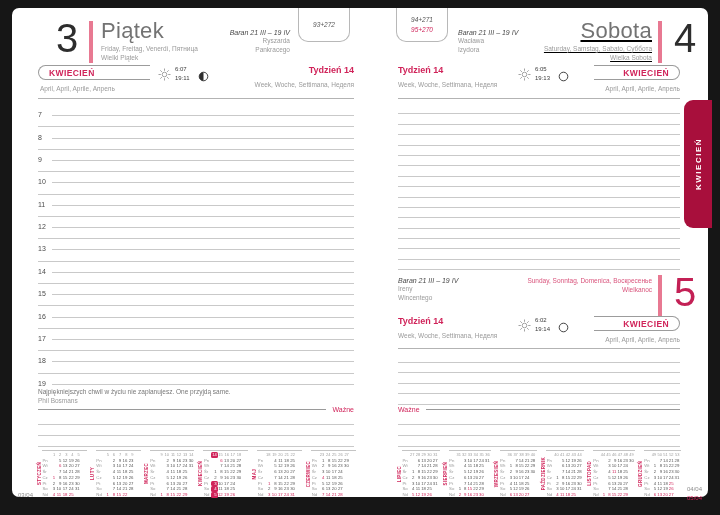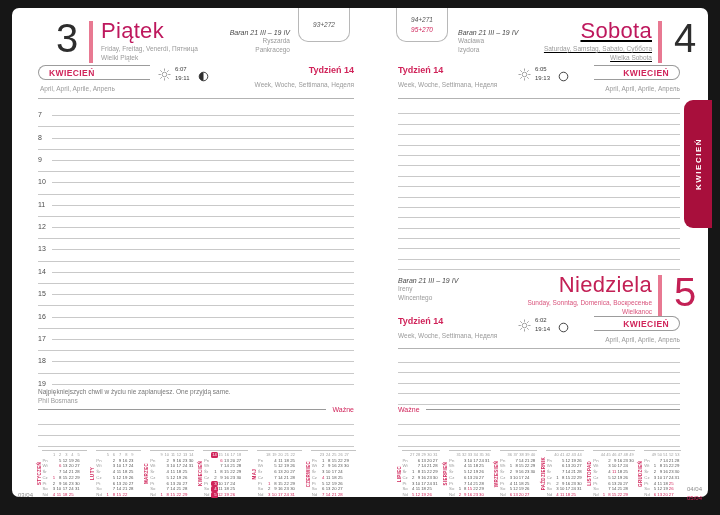--- a/index.html
+++ b/index.html
@@ -11,21 +11,21 @@
   
   #month-tab { position:absolute; left:684px; top:100px; width:28px; height:128px;
     background:#a80f3c; border-radius:9px 0 0 9px; display:flex; align-items:center; justify-content:center; }
   #month-tab span { writing-mode:vertical-rl; transform:rotate(180deg); color:#fff;
     font-size:8px; font-weight:bold; letter-spacing:1.5px; }
 
   .abs { position:absolute; }
   .bignum { font-size:40px; font-weight:300; color:#2d2d2d; line-height:1; }
   .bignum.crimson { color:#c32055; }
   .accent-bar { width:4px; background:#e87992; }
-  .dayname { font-size:22px; color:#be185d; line-height:1; letter-spacing:0.3px; }
+  .dayname { font-size:22px; color:#737373; line-height:1; letter-spacing:0.3px; }
   .dayname.crimson { color:#c32055; }
   .sublangs { font-size:6.5px; color:#9a9a9a; line-height:1.35; }
   .sublangs.pink { color:#d9547c; }
   .zodiac { font-size:7px; font-style:italic; color:#4a4a4a; line-height:1.3; }
   .namedays { font-size:6.5px; color:#9a9a9a; line-height:1.35; }
   .daybox { width:52px; height:34px; border:1px solid #b8b8b8; border-top:none;
     border-radius:0 0 10px 10px; display:flex; flex-direction:column; align-items:center; justify-content:center;
     font-size:6.5px; font-style:italic; color:#555; line-height:1.4; }
   .daybox .pinktxt { color:#d0245a; }
   .mlabel { font-size:8.5px; font-weight:bold; color:#d0245a; letter-spacing:0.4px; }
@@ -675,21 +675,20 @@
       <div class="lrow" style="height: 10.4px;"></div>
       <div class="lrow" style="height: 10.4px;"></div>
     </div>
 
   <div class="abs" style="left:386px;top:268px;">
     <div class="zodiac">Baran 21 III – 19 IV</div>
     <div class="namedays">Ireny</div>
     <div class="namedays">Wincentego</div>
   </div>
   <div class="abs" style="left:480px;top:266px;width:160px;text-align:right;">
-    <div class="dayname crimson">Niedziela</div>
     <div class="sublangs pink" style="margin-top:3px;">Sunday, Sonntag, Domenica, Воскресенье</div>
     <div class="sublangs pink">Wielkanoc</div>
   </div>
   <div class="abs accent-bar" style="left:646px;top:267px;height:42px;"></div>
   <div class="abs" style="left:652px;top:264px;width:42px;text-align:center;"><span class="bignum crimson">5</span></div>
 
   <div class="abs" style="left:386px;top:308px;">
     <div class="wklabel">Tydzień 14</div>
     <div class="sublangs" style="margin-top:6px;">Week, Woche, Settimana, Неделя</div>
   </div>

